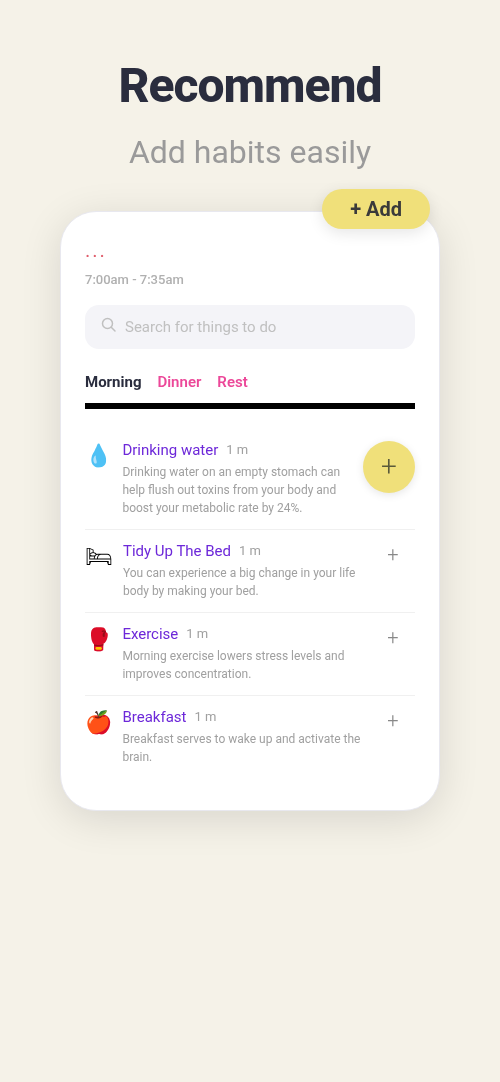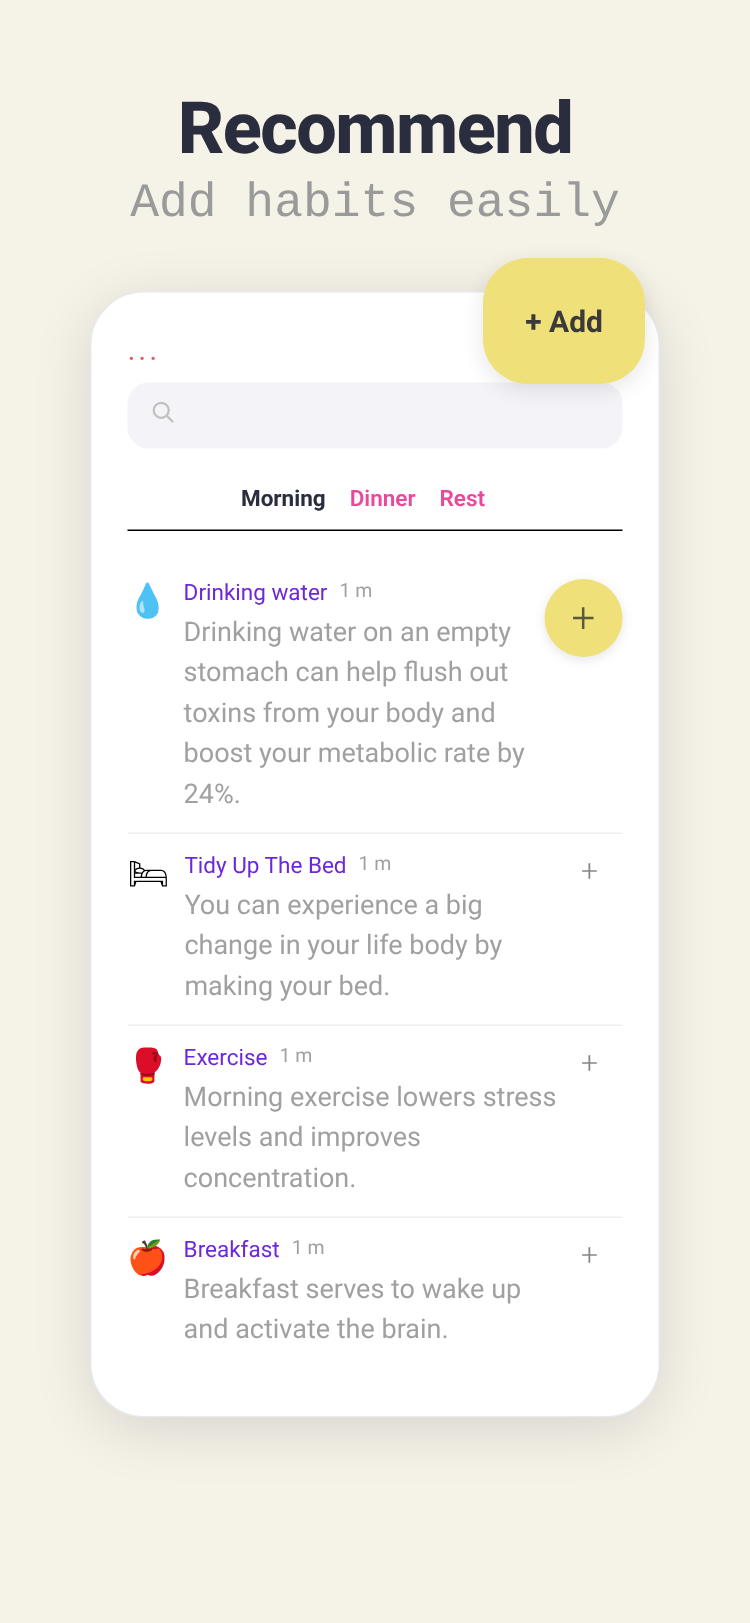--- a/index.html
+++ b/index.html
@@ -26,39 +26,38 @@
       font-weight: 800;
       color: #2a2d3e;
       letter-spacing: -1px;
       line-height: 1.1;
     }
 
     .sub-title {
       font-size: 32px;
       font-weight: 400;
       color: #9a9a9a;
-      margin-top: 4px;
-      font-family: Liberation Mono, monospace;
+      margin-top: 20px;
     }
 
     .phone-container {
       position: relative;
       width: 380px;
       margin-top: 20px;
     }
 
     .add-button {
       position: absolute;
       top: -22px;
       right: 10px;
       background: #f0e07a;
       color: #3a3a3a;
       font-size: 20px;
       font-weight: 700;
-      padding: 30px 28px;
+      padding: 8px 28px;
       border-radius: 30px;
       z-index: 10;
       box-shadow: 0 4px 15px rgba(0,0,0,0.1);
     }
 
     .phone-frame {
       background: #ffffff;
       border-radius: 36px;
       padding: 28px 24px 32px;
       box-shadow: 0 8px 40px rgba(0,0,0,0.12);
@@ -109,23 +108,22 @@
 
     .search-placeholder {
       font-size: 15px;
       color: #c0c0c0;
     }
 
     .tabs-row {
       display: flex;
       gap: 0;
       margin-bottom: 20px;
-      border-bottom: 1px solid #000000;
+      border-bottom: 6px solid #000000;
       padding-bottom: 8px;
-      justify-content: center;
     }
 
     .tab-item {
       font-size: 15px;
       font-weight: 600;
       color: #ec4899;
       padding: 4px 16px 4px 0;
       cursor: pointer;
     }
 
@@ -183,21 +181,21 @@
       color: #6d28d9;
     }
 
     .habit-duration {
       font-size: 13px;
       color: #a0a0a0;
       font-weight: 400;
     }
 
     .habit-description {
-      font-size: 18px;
+      font-size: 12px;
       color: #a0a0a0;
       line-height: 1.5;
     }
 
     .habit-action {
       display: flex;
       align-items: center;
       justify-content: center;
       min-width: 44px;
     }
@@ -232,28 +230,30 @@
 
 <div class="phone-container">
 
   <div class="add-button">+ Add</div>
 
   <div class="phone-frame">
 
     <div class="routine-header">
       <span class="more-dots">···</span>
     </div>
+    <div class="routine-time">7:00am - 7:35am</div>
 
     <div class="search-bar">
       <span class="search-icon-svg">
         <svg width="16" height="16" viewBox="0 0 16 16" fill="none">
           <circle cx="6.5" cy="6.5" r="5" stroke="#c0c0c0" stroke-width="1.5"></circle>
           <line x1="10.5" y1="10.5" x2="14" y2="14" stroke="#c0c0c0" stroke-width="1.5" stroke-linecap="round"></line>
         </svg>
       </span>
+      <span class="search-placeholder">Search for things to do</span>
     </div>
 
     <div class="tabs-row">
       <span class="tab-item active">Morning</span>
       <span class="tab-item">Dinner</span>
       <span class="tab-item">Rest</span>
     </div>
 
     <div class="habit-list">
 

